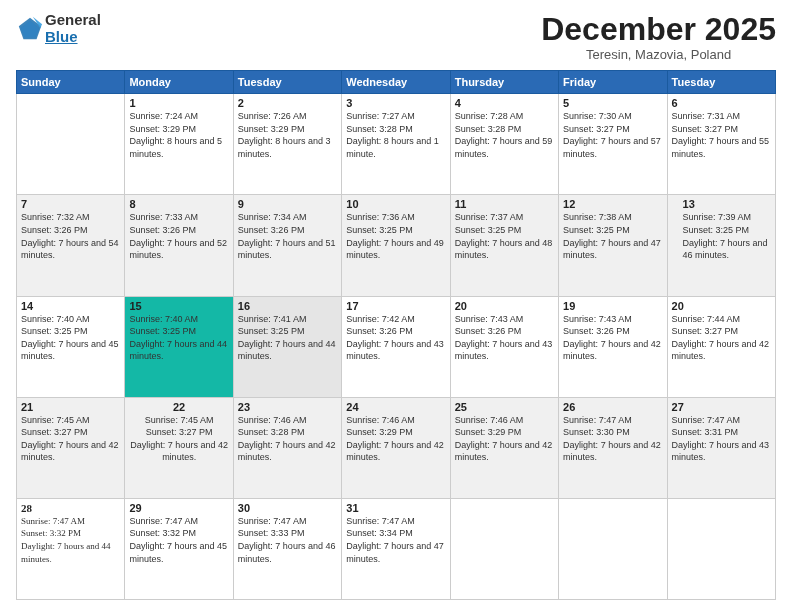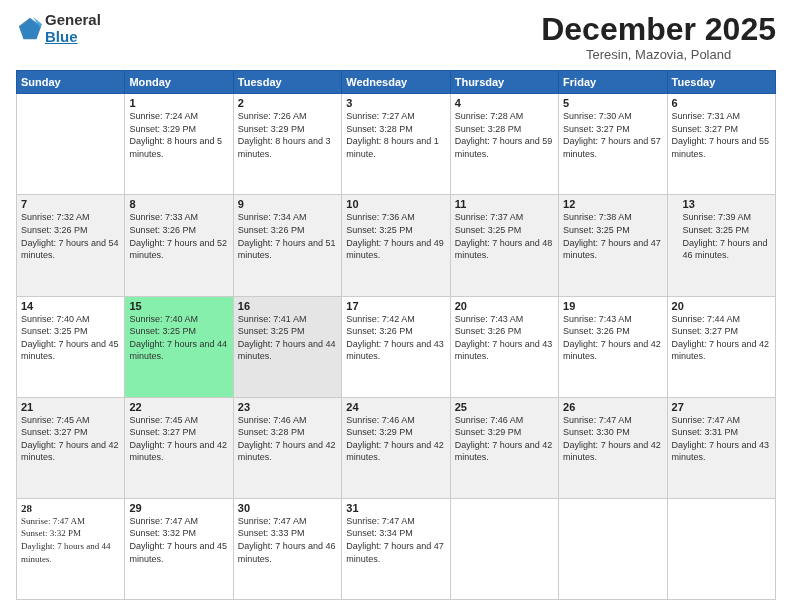--- a/index.html
+++ b/index.html
@@ -188,21 +188,21 @@
           <td style="background: rgb(240, 240, 240); padding-left: 15px;">
             <span class="day-number">13</span>
             <div class="day-info">Sunrise: 7:39 AM<br>Sunset: 3:25 PM<br>Daylight: 7 hours and 46 minutes.</div>
           </td>
         </tr>
         <tr>
           <td style="background: rgb(255, 255, 255);">
             <span class="day-number">14</span>
             <div class="day-info">Sunrise: 7:40 AM<br>Sunset: 3:25 PM<br>Daylight: 7 hours and 45 minutes.</div>
           </td>
-          <td style="background: #86efac; margin-top: 30px;">
+          <td style="background: #14b8a6; margin-top: 30px;">
             <span class="day-number">15</span>
             <div class="day-info">Sunrise: 7:40 AM<br>Sunset: 3:25 PM<br>Daylight: 7 hours and 44 minutes.</div>
           </td>
           <td style="background: #e5e5e5;">
             <span class="day-number">16</span>
             <div class="day-info">Sunrise: 7:41 AM<br>Sunset: 3:25 PM<br>Daylight: 7 hours and 44 minutes.</div>
           </td>
           <td style="background: rgb(255, 255, 255);">
             <span class="day-number">17</span>
             <div class="day-info">Sunrise: 7:42 AM<br>Sunset: 3:26 PM<br>Daylight: 7 hours and 43 minutes.</div>
@@ -218,21 +218,21 @@
           <td style="background: rgb(255, 255, 255);">
             <span class="day-number">20</span>
             <div class="day-info">Sunrise: 7:44 AM<br>Sunset: 3:27 PM<br>Daylight: 7 hours and 42 minutes.</div>
           </td>
         </tr>
         <tr>
           <td style="background: rgb(240, 240, 240);">
             <span class="day-number">21</span>
             <div class="day-info">Sunrise: 7:45 AM<br>Sunset: 3:27 PM<br>Daylight: 7 hours and 42 minutes.</div>
           </td>
-          <td style="background: rgb(240, 240, 240);">
+          <td style="background: rgb(240, 240, 240); text-align: center;">
             <span class="day-number">22</span>
             <div class="day-info">Sunrise: 7:45 AM<br>Sunset: 3:27 PM<br>Daylight: 7 hours and 42 minutes.</div>
           </td>
           <td style="background: rgb(240, 240, 240);">
             <span class="day-number">23</span>
             <div class="day-info">Sunrise: 7:46 AM<br>Sunset: 3:28 PM<br>Daylight: 7 hours and 42 minutes.</div>
           </td>
           <td style="background: rgb(240, 240, 240);">
             <span class="day-number">24</span>
             <div class="day-info">Sunrise: 7:46 AM<br>Sunset: 3:29 PM<br>Daylight: 7 hours and 42 minutes.</div>

